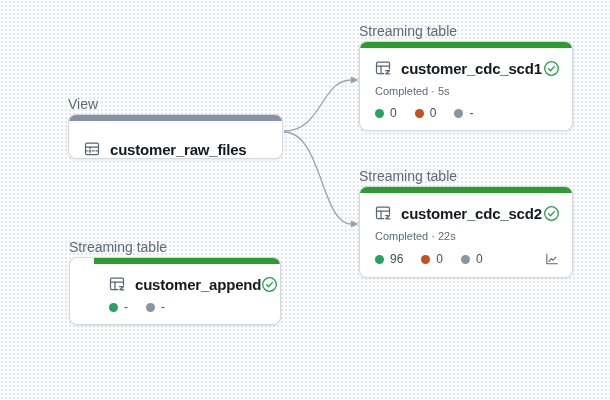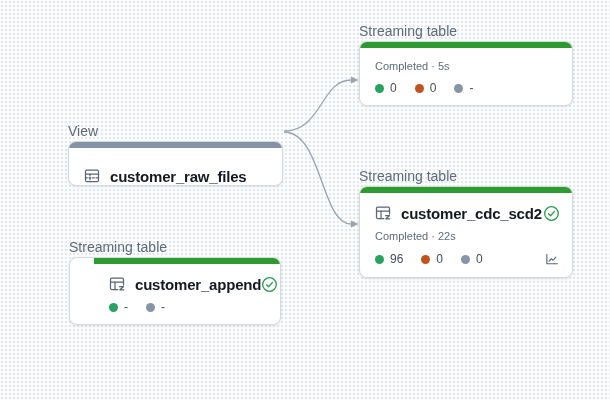--- a/index.html
+++ b/index.html
@@ -54,21 +54,21 @@
 </head>
 <body>
 
 <svg id="edge-layer" viewBox="0 0 610 400" xmlns="http://www.w3.org/2000/svg">
   <path class="edge-path" d="M284 131 C 322 131, 321 80, 351 80"></path>
   <polygon class="edge-arrow" points="351,76.6 358.5,80 351,83.4"></polygon>
   <path class="edge-path" d="M284 132 C 322 132, 321 224, 351 224"></path>
   <polygon class="edge-arrow" points="351,220.6 358.5,224 351,227.4"></polygon>
 </svg>
 
-<div class="node" style="left:68px;top:97px;width:215px;margin-top:27px;">
+<div class="node" style="left:68px;top:97px;width:215px;">
   <div class="node-type-label">View</div>
   <div class="card" style="width:215px;">
     <div class="accent gray"></div>
     <div class="view-body">
       <div class="title-row">
         <span class="tbl-icon">
           <svg viewBox="0 0 18 18" width="18" height="18">
             <rect class="icon-stroke" x="2.5" y="3.2" width="13" height="11.3" rx="1.2"></rect>
             <line class="icon-stroke" x1="2.5" y1="7" x2="15.5" y2="7"></line>
             <line class="icon-stroke" x1="7" y1="7" x2="7" y2="14.5" stroke-dasharray="1.8 1.7"></line>
@@ -79,20 +79,37 @@
       </div>
     </div>
   </div>
 </div>
 
 <div class="node" style="left:359px;top:24px;width:214px;">
   <div class="node-type-label">Streaming table</div>
   <div class="card" style="width:214px;">
     <div class="accent green"></div>
     <div class="card-body">
+      <div class="title-row">
+        <span class="tbl-icon">
+          <svg viewBox="0 0 18 18" width="18" height="18">
+            <path class="icon-stroke" d="M15.5 10 V4.4 a1.2 1.2 0 0 0 -1.2 -1.2 H3.7 a1.2 1.2 0 0 0 -1.2 1.2 V13.3 a1.2 1.2 0 0 0 1.2 1.2 H9.8"></path>
+            <line class="icon-stroke" x1="2.5" y1="7" x2="15.5" y2="7"></line>
+            <line class="icon-stroke" x1="7" y1="7" x2="7" y2="14.5"></line>
+            <path class="icon-stroke" d="M11.6 11.7 h3.8 l-3.5 3.1 h3.9" stroke-width="1.1"></path>
+          </svg>
+        </span>
+        <span class="node-title">customer_cdc_scd1</span>
+        <span class="check">
+          <svg viewBox="0 0 18 18" width="17" height="17">
+            <circle class="check-stroke" cx="9" cy="9" r="7.2"></circle>
+            <path class="check-stroke" d="M5.9 9.3 l2.1 2.1 4.1-4.6"></path>
+          </svg>
+        </span>
+      </div>
       <div class="status-text">Completed · 5s</div>
       <div class="metrics-row">
         <span class="metric">
             <i class="dot green"></i>
             <em>0</em>
           </span>
         <span class="metric">
             <i class="dot red"></i>
             <em>0</em>
           </span>

